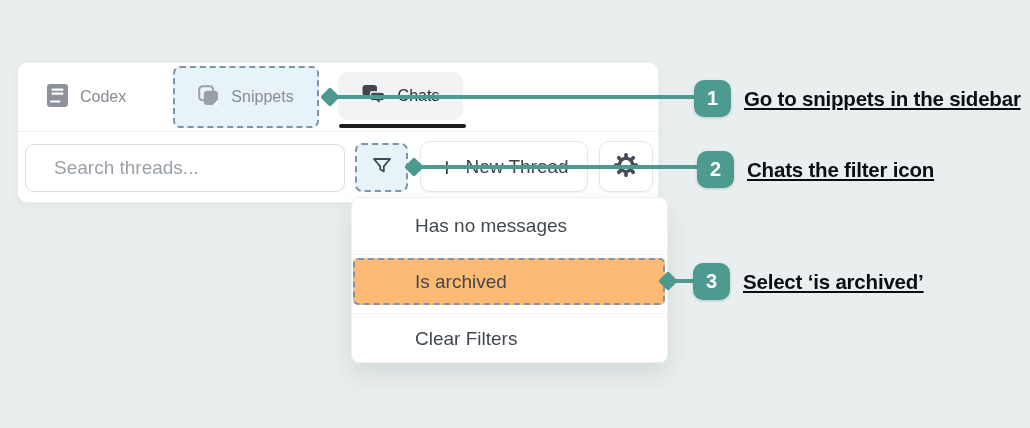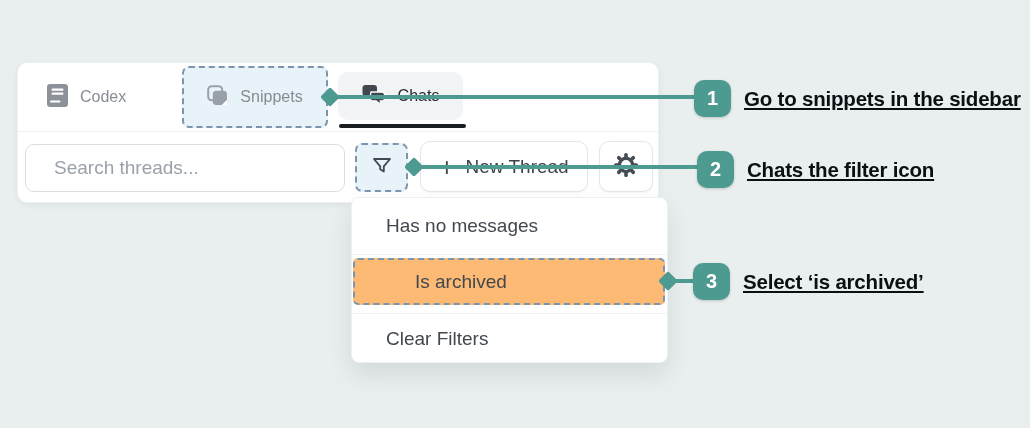--- a/index.html
+++ b/index.html
@@ -7,21 +7,21 @@
   .stage{position:relative;width:1030px;height:428px;background:#e9efee;overflow:hidden;}
 
   
   .card{position:absolute;left:17px;top:62px;width:640px;height:139px;background:#ffffff;
         border:1px solid #eef1f2;border-radius:10px;box-shadow:0 2px 6px rgba(15,30,40,.06);z-index:10;}
   .tab-divider{position:absolute;left:0;right:0;top:68px;height:1px;background:#edf0f1;}
 
   .tab{position:absolute;display:flex;align-items:center;gap:12px;cursor:pointer;}
   .tab-codex{left:29px;top:18px;height:32px;}
   .tab-label{font-size:16px;color:#878c93;white-space:nowrap;}
-  .tab-snippets{left:164px;top:3px;width:142px;height:58px;border:2px dashed #7d95ac;border-radius:7px;
+  .tab-snippets{left:155px;top:3px;width:142px;height:58px;border:2px dashed #7d95ac;border-radius:7px;
                 background:#e7f3f8;justify-content:center;}
   .tab-chats{left:320px;top:9px;width:125px;height:48px;background:#f2f3f5;border-radius:10px;justify-content:center;}
   .tab-chats .tab-label{color:#26292e;}
   .chats-underline{position:absolute;left:321px;top:61px;width:127px;height:3.5px;background:#1b1e21;border-radius:2px;}
 
   .search-input{position:absolute;left:7px;top:81px;width:320px;height:48px;box-sizing:border-box;
         border:1px solid #d9dee2;border-radius:9px;padding:0 28px;font-size:19px;color:#3d434a;
         font-family:"Liberation Sans",sans-serif;outline:none;background:#fff;}
   .search-input::placeholder{color:#9aa1a9;}
 
@@ -37,21 +37,21 @@
   .new-thread-label{font-size:19px;color:#3d434a;white-space:nowrap;}
 
   .gear-btn{position:absolute;left:581px;top:78px;width:54px;height:51px;box-sizing:border-box;
         background:#fff;border:1px solid #e3e7ea;border-radius:10px;box-shadow:0 1px 2px rgba(15,30,40,.05);
         display:flex;align-items:center;justify-content:center;cursor:pointer;}
 
   
   .dropdown{position:absolute;left:351px;top:197px;width:317px;height:166px;background:#fff;
         border:1px solid #eef1f2;border-radius:8px;box-shadow:0 12px 24px rgba(20,40,50,.10);z-index:30;box-sizing:border-box;}
   .dd-item{position:absolute;left:0;right:0;font-size:19px;color:#42484f;display:flex;align-items:center;
-        padding-left:34px;cursor:pointer;box-sizing:border-box;white-space:nowrap;}
+        padding-left:63px;cursor:pointer;box-sizing:border-box;white-space:nowrap;}
   .dd-item-1{top:0;height:57px;border-bottom:1px solid #f0f2f4;}
   .dd-item-2{top:60px;left:1px;right:auto;width:312px;height:47px;border:2px dashed #7d95ac;border-radius:5px;
         background:#fdba74;padding-left:60px;}
   .dd-item-3{top:115px;height:50px;border-top:1px solid #f0f2f4;}
 
   
   .tline{position:absolute;height:4px;background:#4d9a91;z-index:40;border-radius:2px;}
   .tline-1{left:322px;top:95px;width:388px;}
   .tline-2{left:406px;top:165px;width:305px;}
   .tline-3{left:666px;top:279px;width:40px;}

